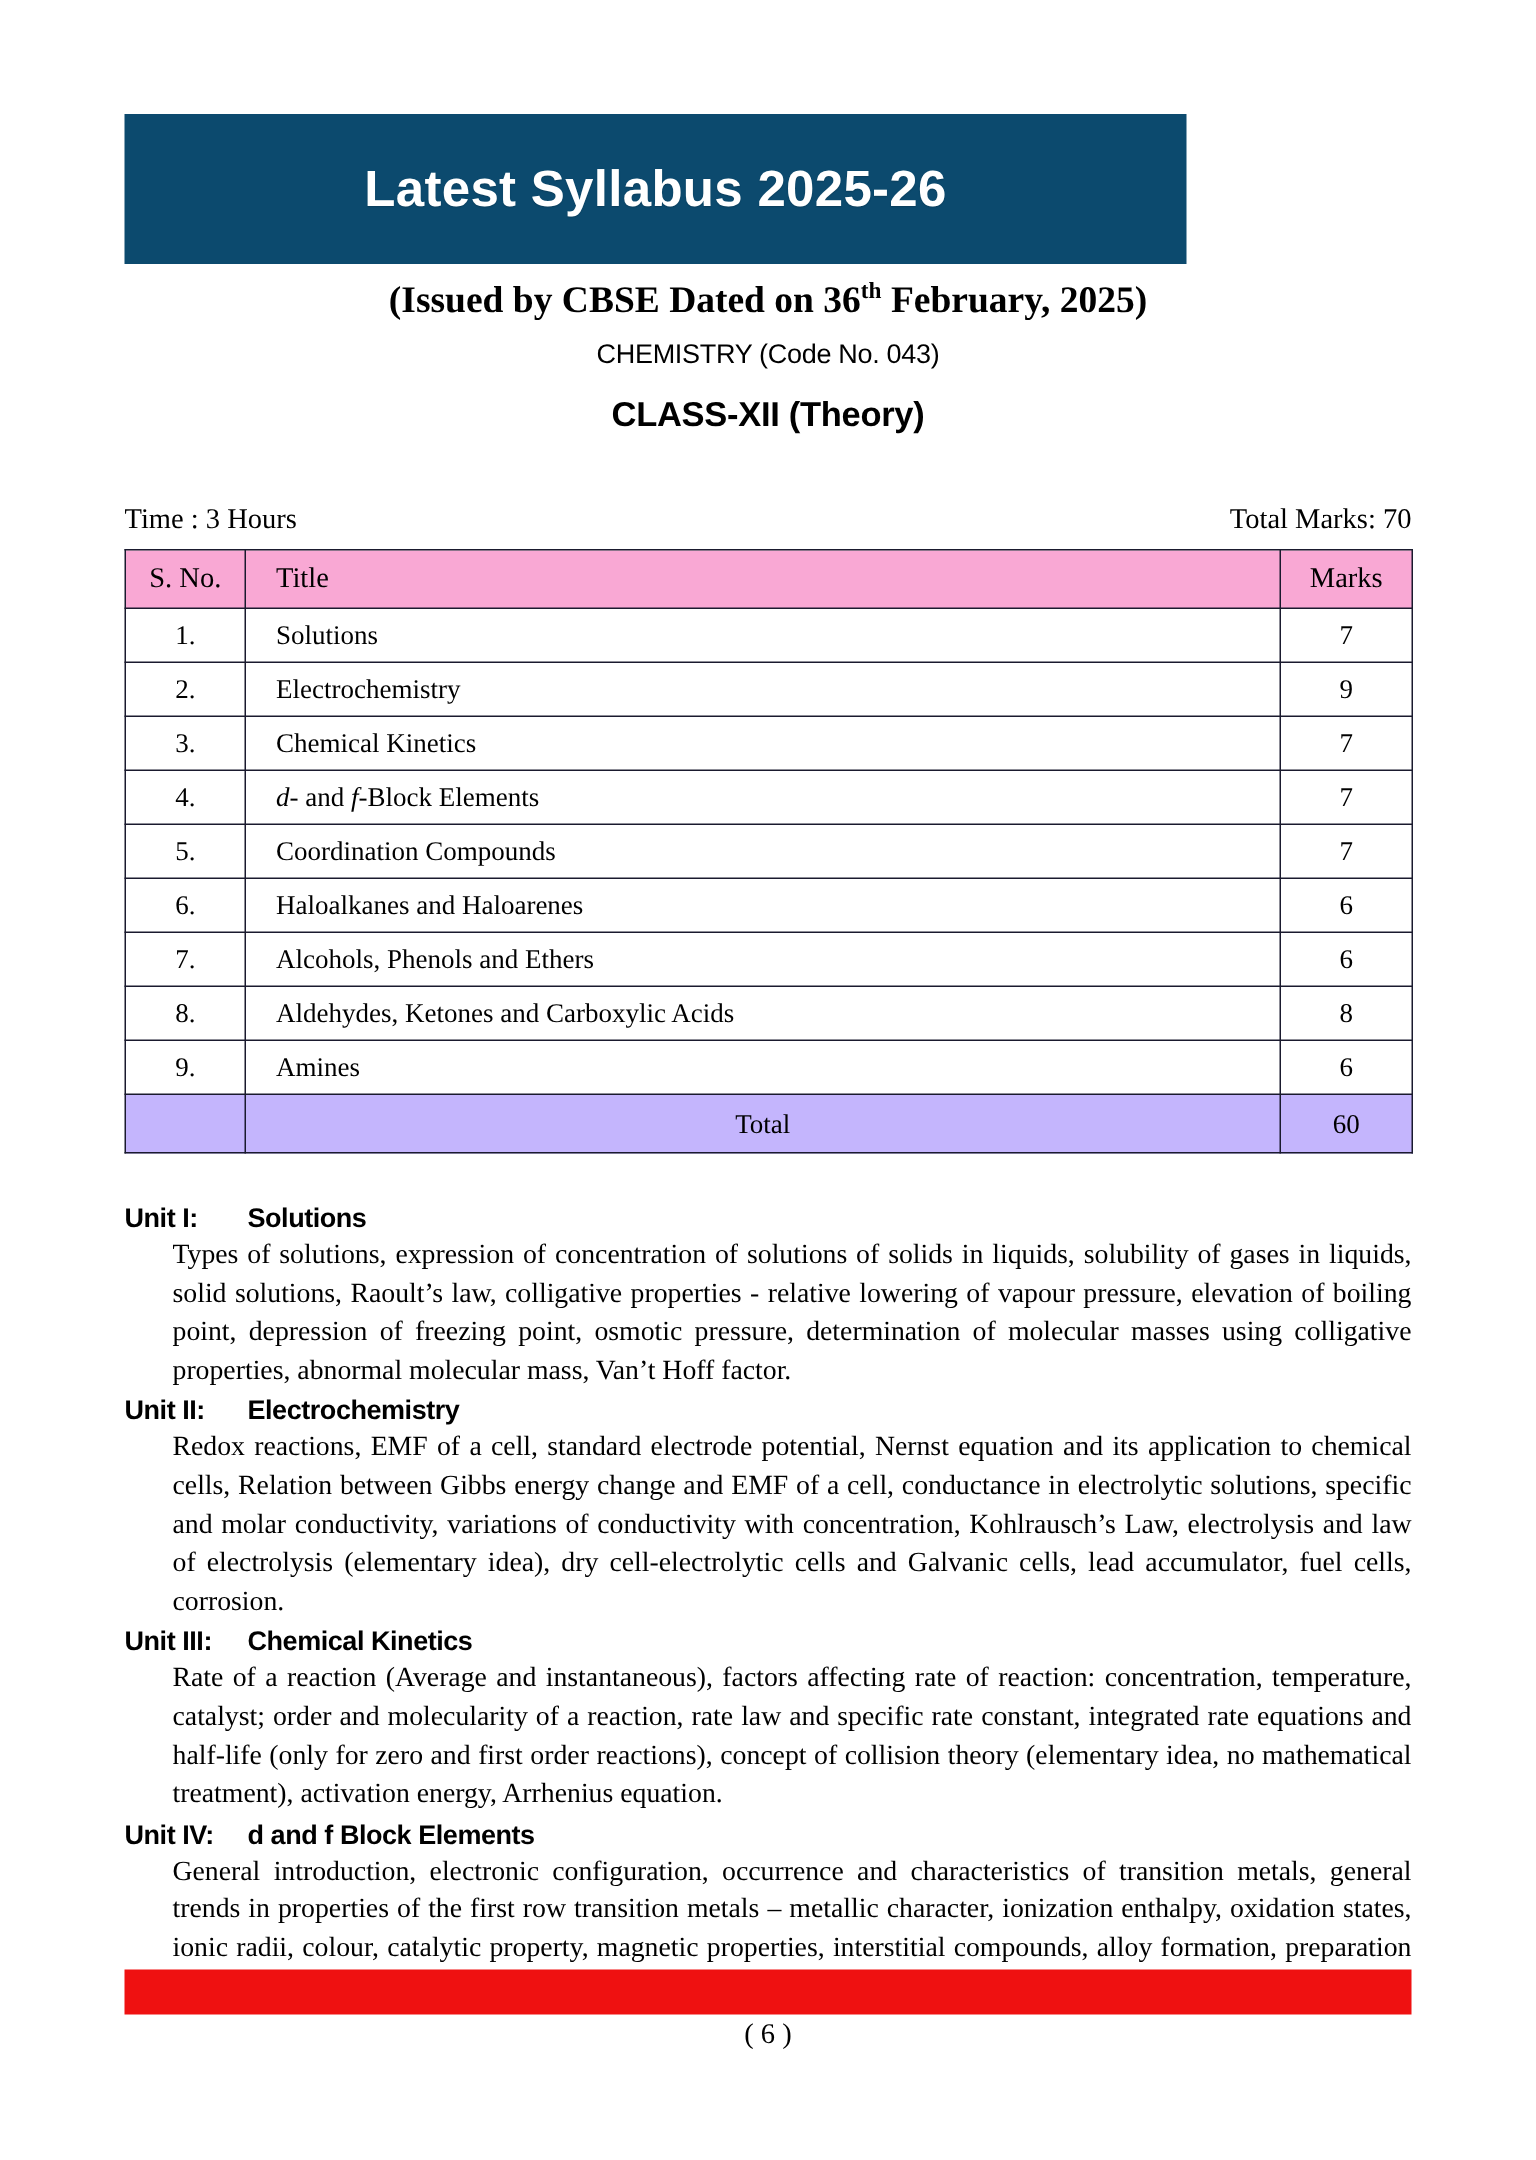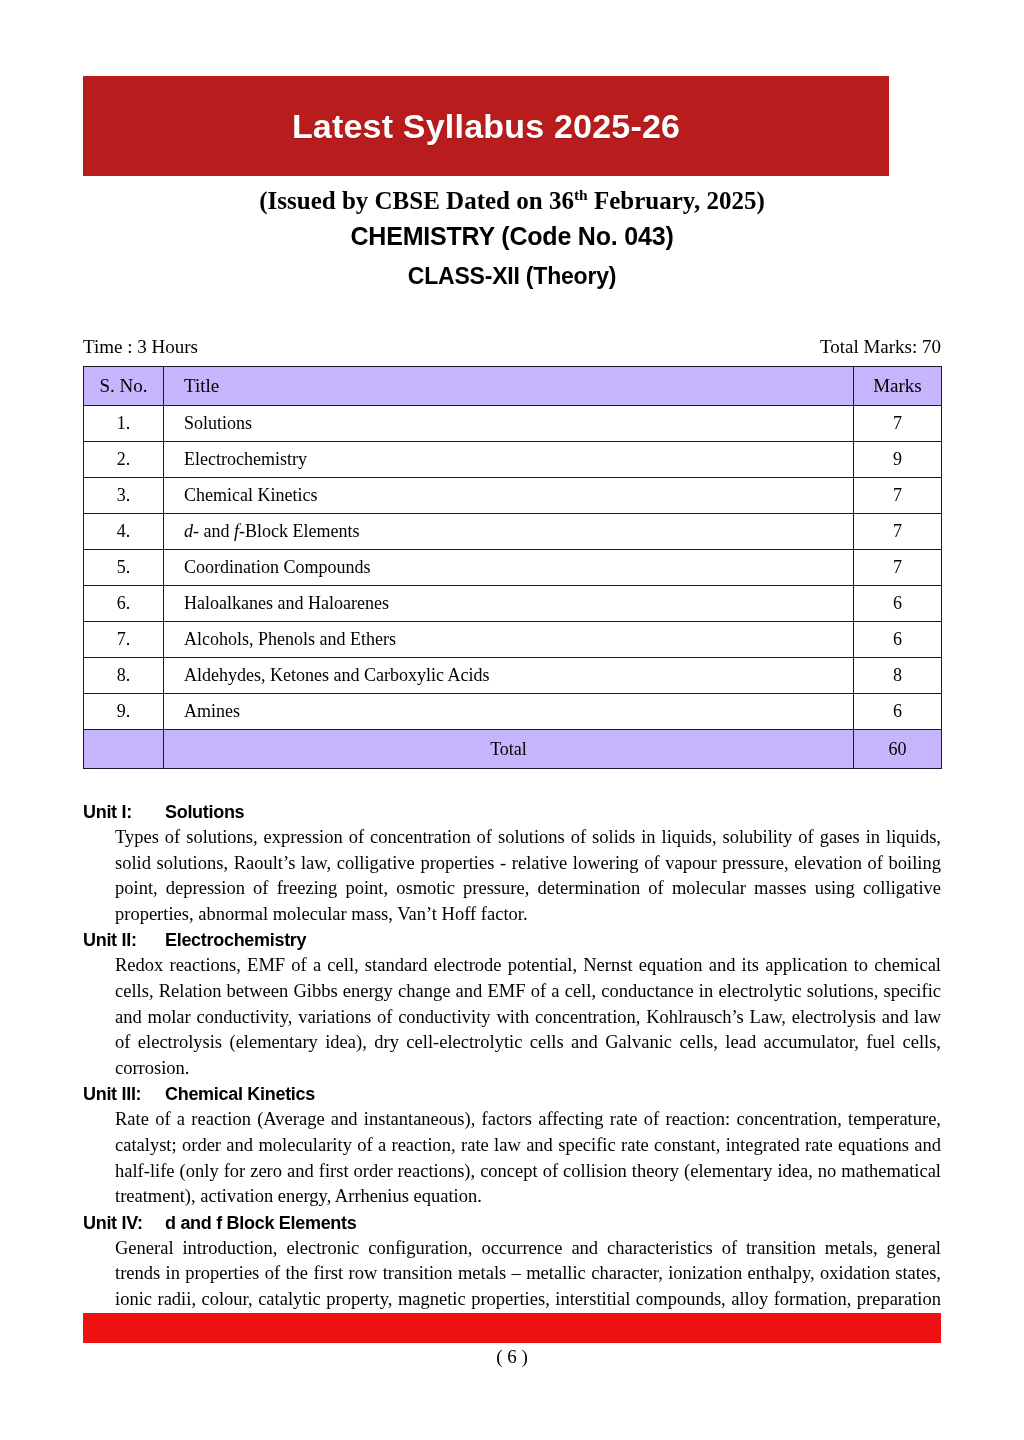--- a/index.html
+++ b/index.html
@@ -21,23 +21,23 @@
     left: 0; top: 0;
     width: 1024px;
     height: 1440px;
   }
 
   
   .banner {
     position: absolute;
     left: 83px;
     top: 76px;
-    width: 806px;
+    width: 708px;
     height: 100px;
-    background: #b91c1c;
+    background: #0c4a6e;
     display: flex;
     align-items: center;
     justify-content: center;
     box-sizing: border-box;
   }
   .banner-title {
     color: #ffffff;
     font-family: "Liberation Sans", "DejaVu Sans", sans-serif;
     font-weight: bold;
     font-size: 34px;
@@ -61,22 +61,22 @@
     line-height: 33px;
     white-space: nowrap;
   }
   .issued sup {
     font-size: 0.62em;
     vertical-align: super;
     line-height: 0;
   }
   .course {
     font-family: "Liberation Sans", "DejaVu Sans", sans-serif;
-    font-weight: bold;
-    font-size: 25px;
+    font-weight: normal;
+    font-size: 18px;
     line-height: 34px;
     margin-top: 2px;
     letter-spacing: -0.2px;
   }
   .classline {
     font-family: "Liberation Sans", "DejaVu Sans", sans-serif;
     font-weight: bold;
     font-size: 23px;
     line-height: 34px;
     margin-top: 6px;
@@ -111,21 +111,21 @@
   .syllabus-table col.c-marks { width: 88px; }
 
   .syllabus-table th,
   .syllabus-table td {
     border: 1px solid #1a1a2e;
     padding: 0;
     height: 35px;
     vertical-align: middle;
   }
   .syllabus-table thead th {
-    background: #c4b5fd;
+    background: #f9a8d4;
     font-weight: normal;
     font-size: 19px;
     height: 38px;
   }
   .th-sno   { text-align: center; }
   .th-title { text-align: left; padding-left: 20px !important; }
   .th-marks { text-align: center; }
 
   .td-sno   { text-align: center; }
   .td-title { text-align: left; padding-left: 20px !important; }

